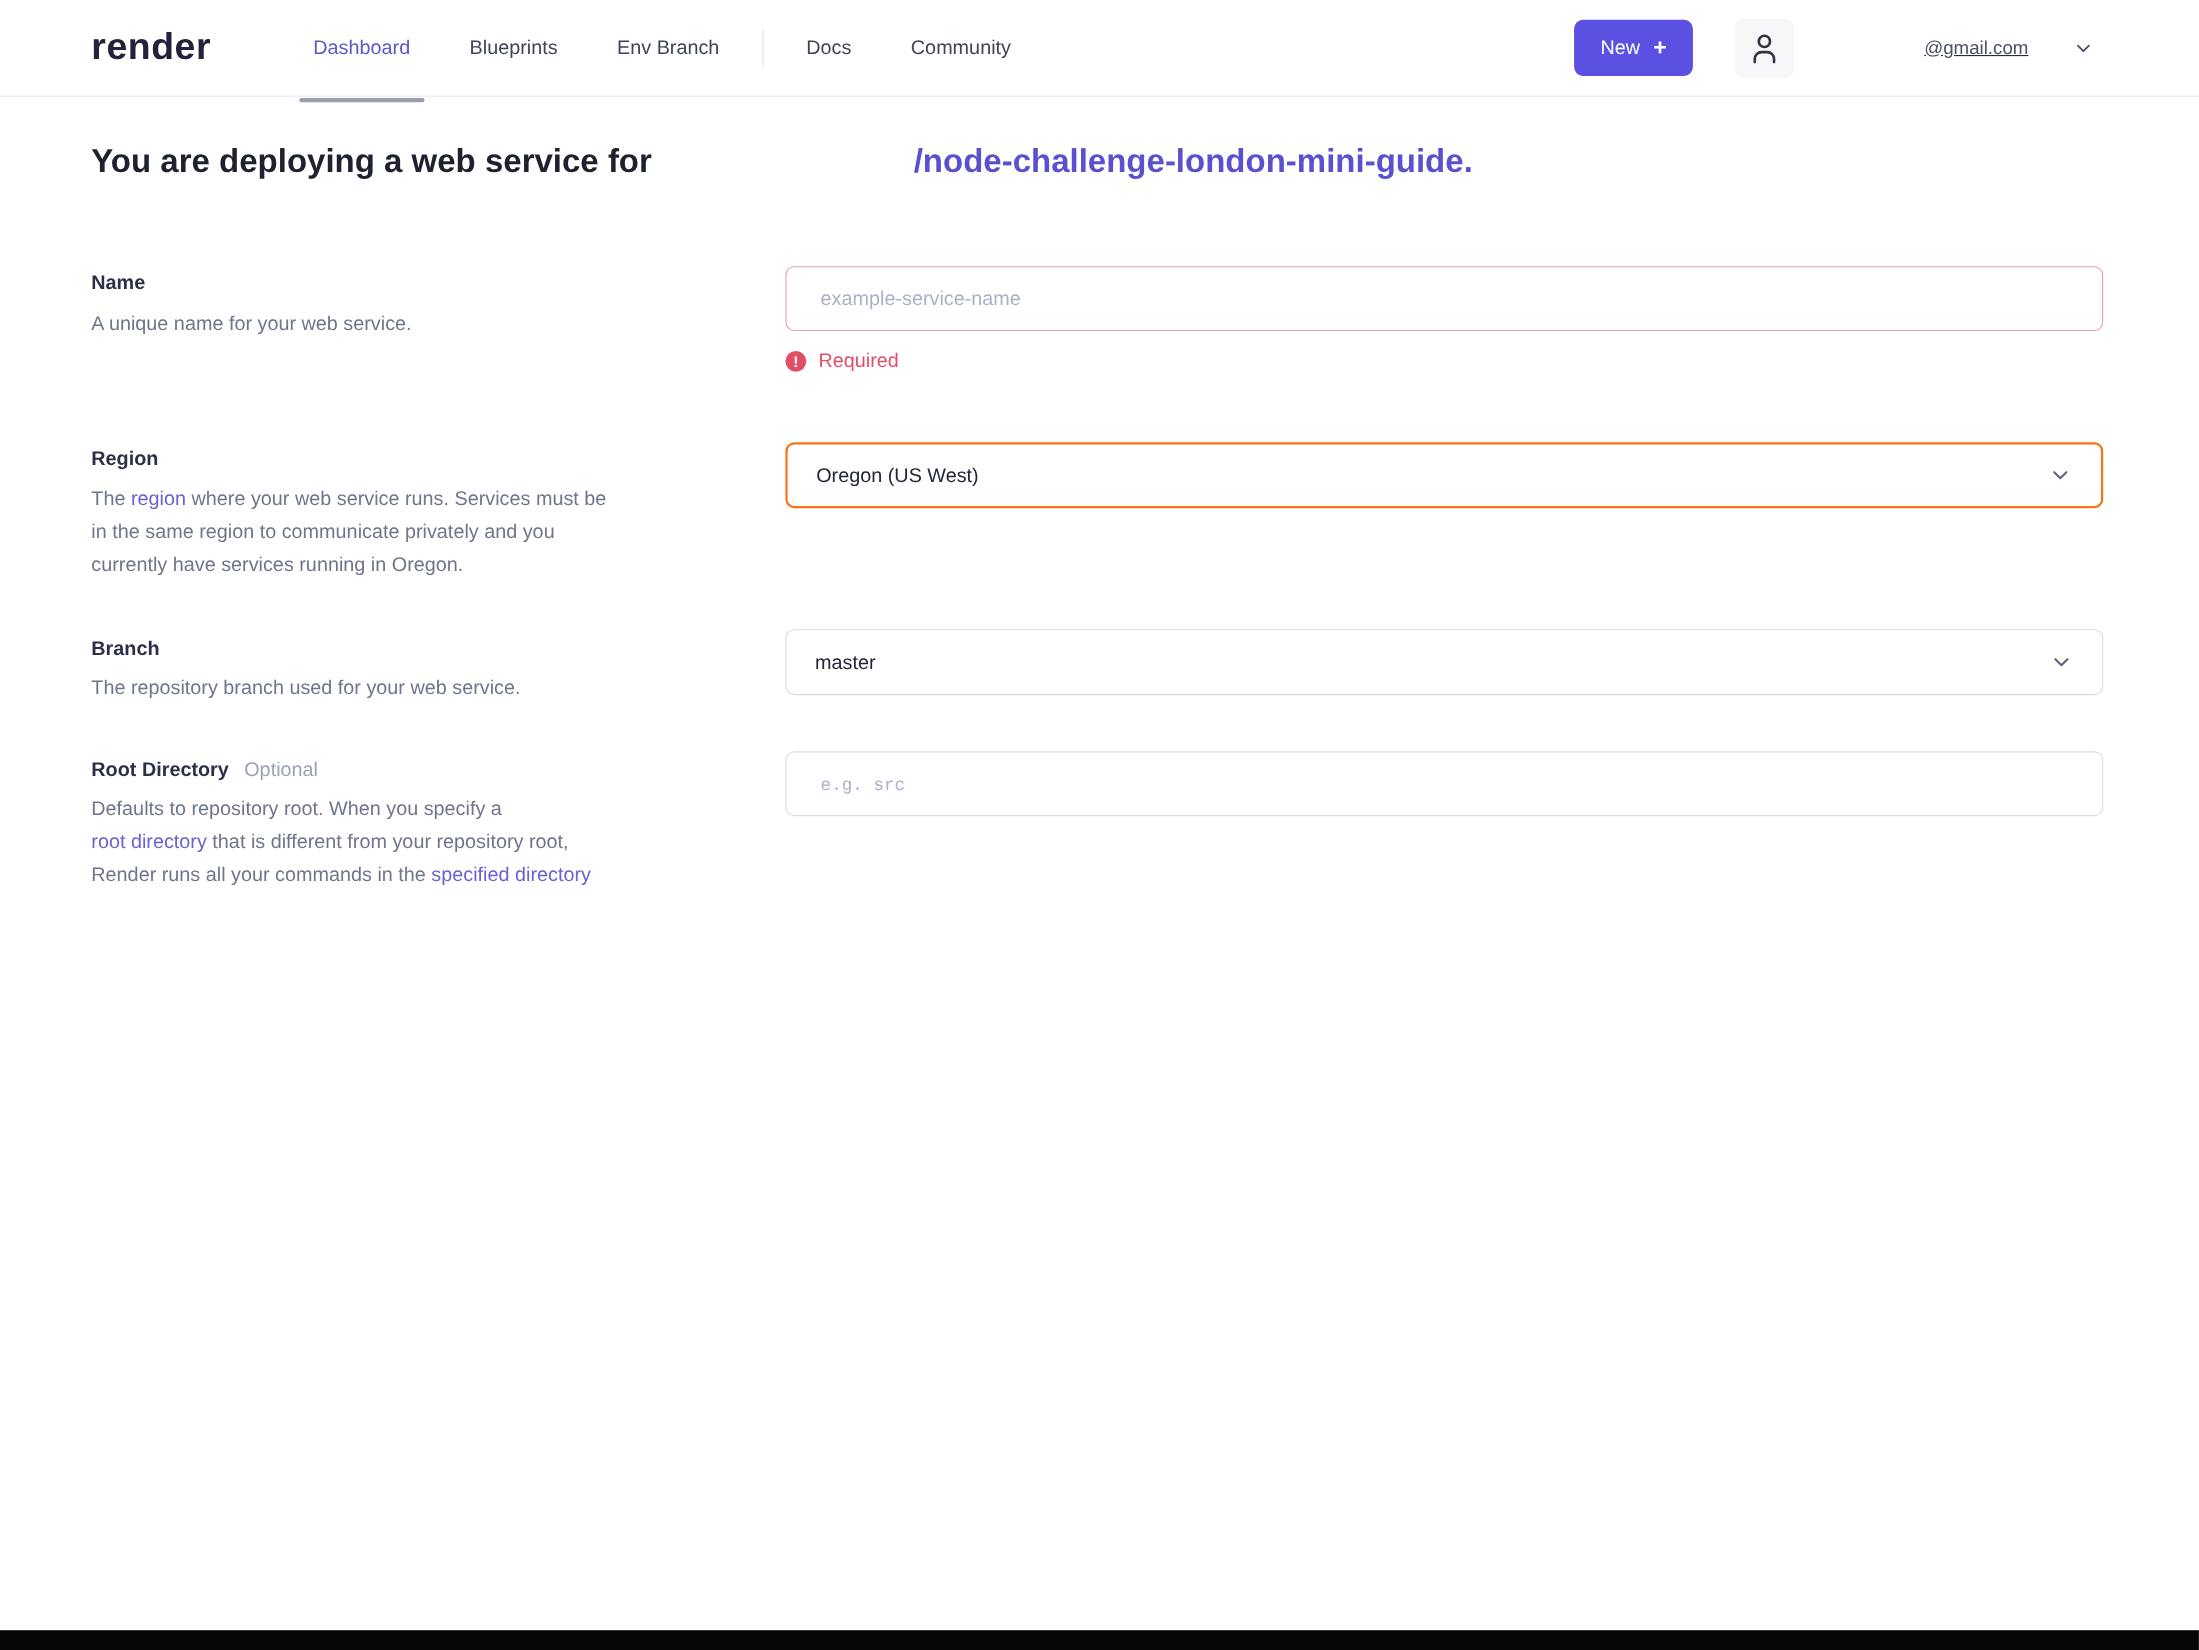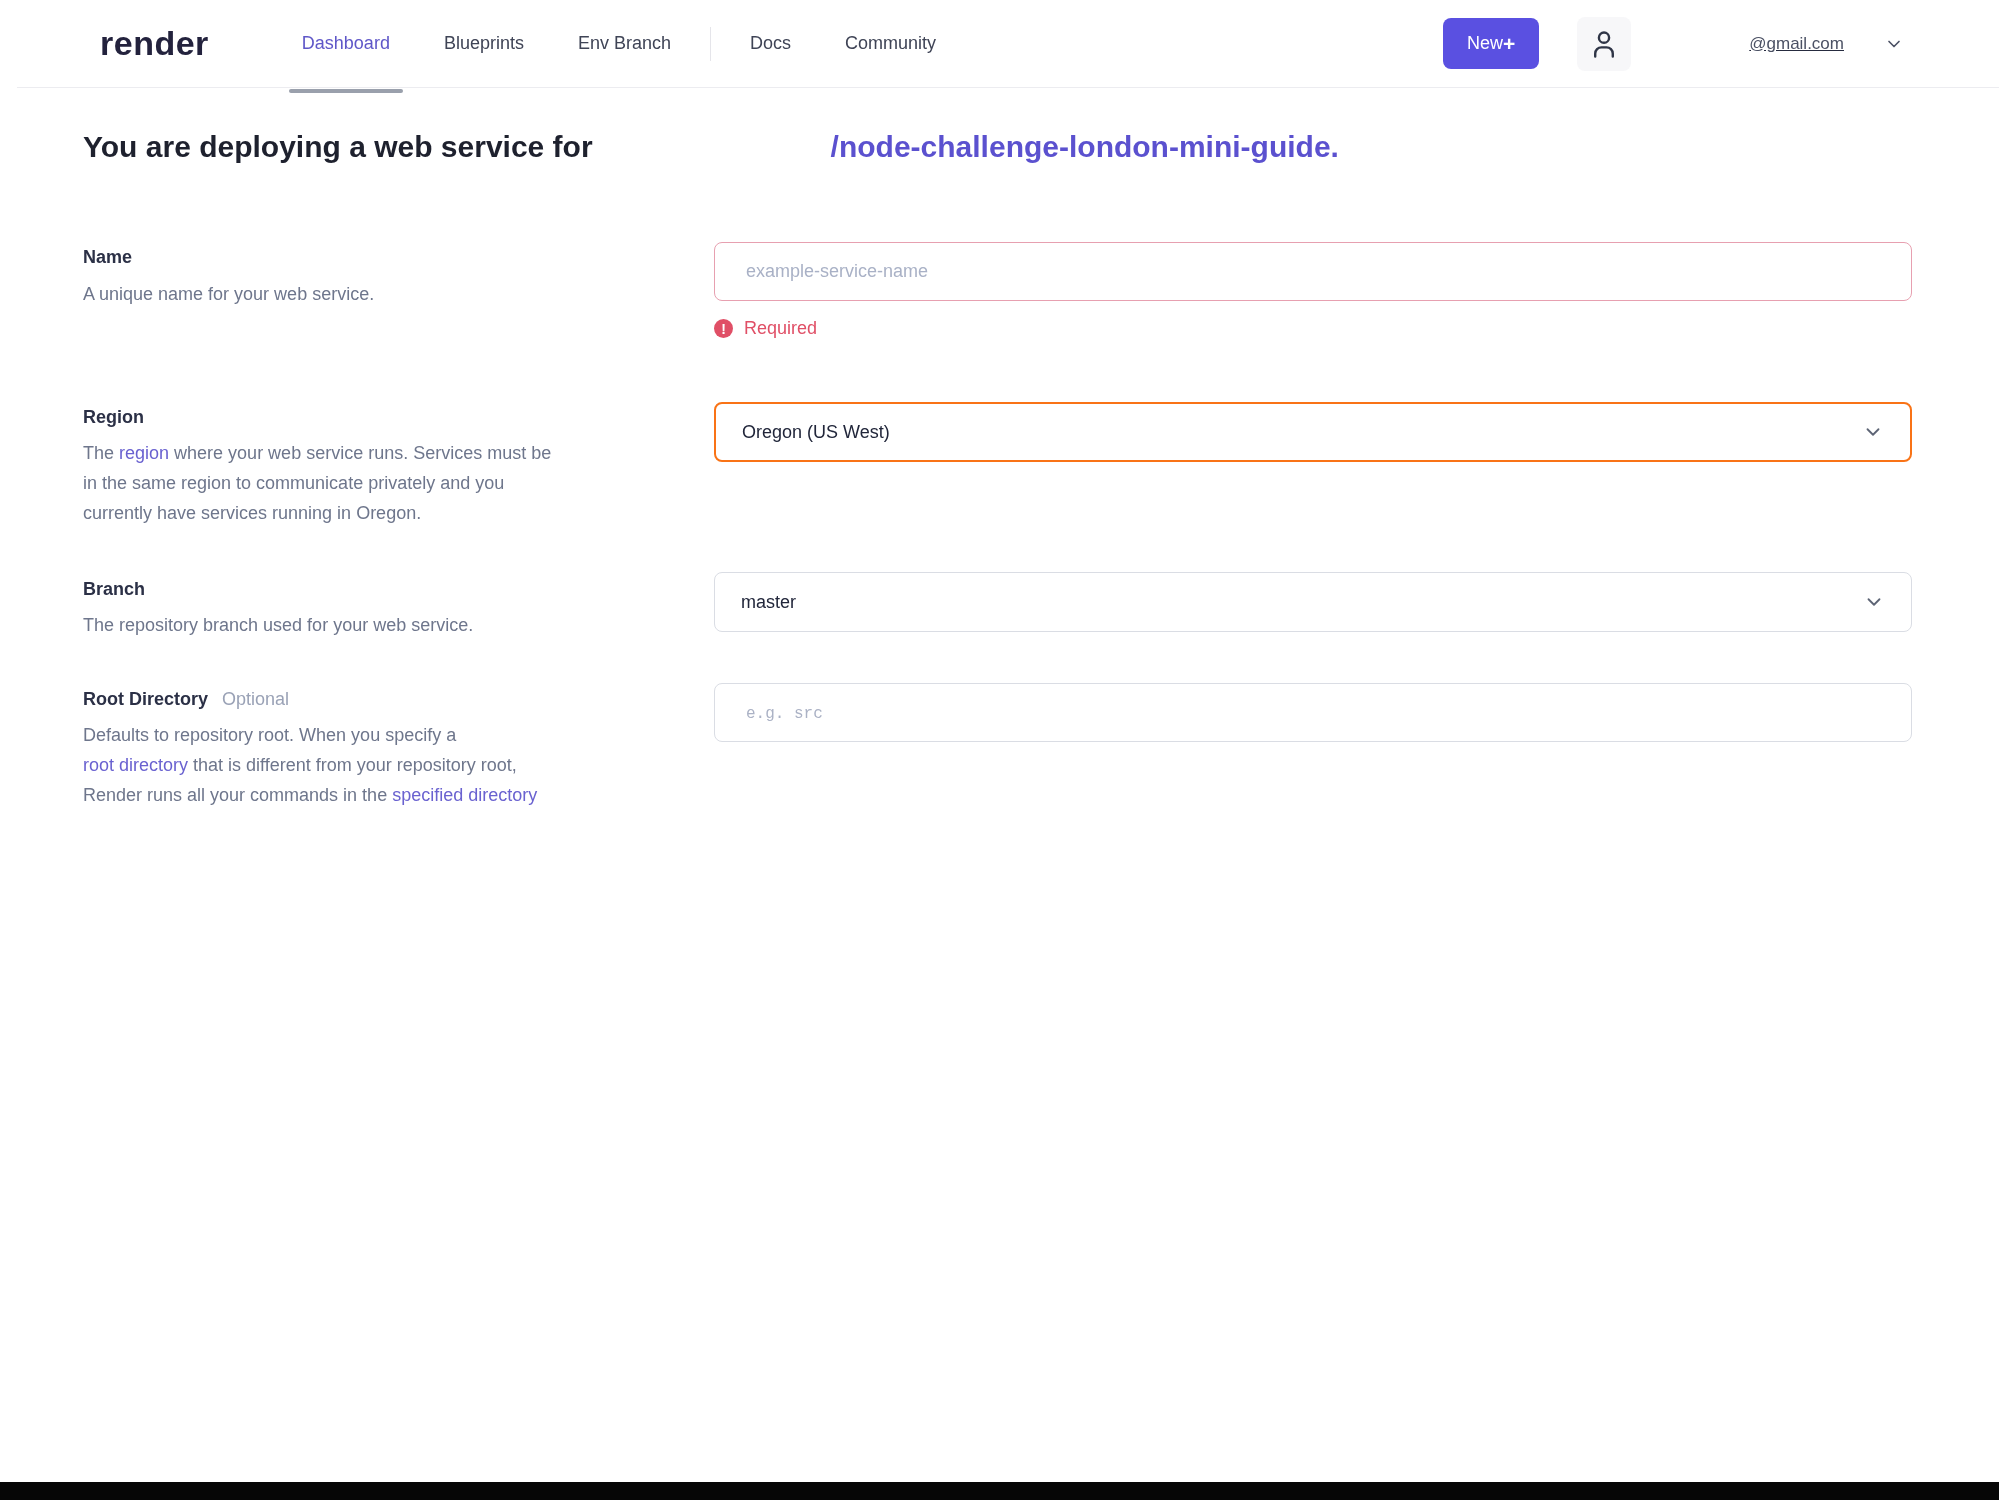--- a/index.html
+++ b/index.html
@@ -7,21 +7,21 @@
   body {
     position: relative;
     background: #ffffff;
     font-family: "Liberation Sans", sans-serif;
     overflow: hidden;
     color: #262b3f;
   }
 
   
   .header {
-    position: absolute; top: 0; left: 17px; right: 0; height: 88px;
+    position: absolute; top: 0; left: 0; right: 0; height: 88px;
     background: #fff; border-bottom: 1px solid #ececf0;
     display: flex; align-items: center;
   }
   .logo {
     margin-left: 83px; font-size: 34px; font-weight: bold;
     color: #23223d; letter-spacing: 0.5px; cursor: pointer;
   }
   .nav { display: flex; align-items: center; margin-left: 66px; height: 87px; }
   .nav-item {
     font-size: 18px; color: #3f4456; padding: 0 27px; cursor: pointer;
@@ -32,21 +32,21 @@
   .nav-item.active::after {
     content: ""; position: absolute; left: 14px; right: 14px; bottom: 0;
     height: 4px; background: #9aa0ac; border-radius: 2px;
   }
   .nav-divider { width: 1px; height: 34px; background: #e5e5ea; margin: 0 12px; }
 
   .header-right { margin-left: auto; margin-right: 95px; display: flex; align-items: center; }
   .new-button {
     background: #5a50e1; color: #fff; font-size: 18px; border: none;
     border-radius: 8px; height: 51px; padding: 0 24px; cursor: pointer;
-    display: flex; align-items: center; gap: 0; margin-right: 38px;
+    display: flex; align-items: center; gap: 12px; margin-right: 38px;
     font-family: "Liberation Sans", sans-serif;
   }
   .new-button .plus { font-size: 21px; font-weight: bold; line-height: 1; }
   .avatar-button {
     width: 54px; height: 54px; border-radius: 8px; background: #f7f7f9;
     display: flex; align-items: center; justify-content: center;
     margin-right: 118px; cursor: pointer;
   }
   .account { display: flex; align-items: flex-start; cursor: pointer; text-decoration: underline; }
   .account-email { font-size: 17px; color: #4b5164; margin-right: 40px; }

